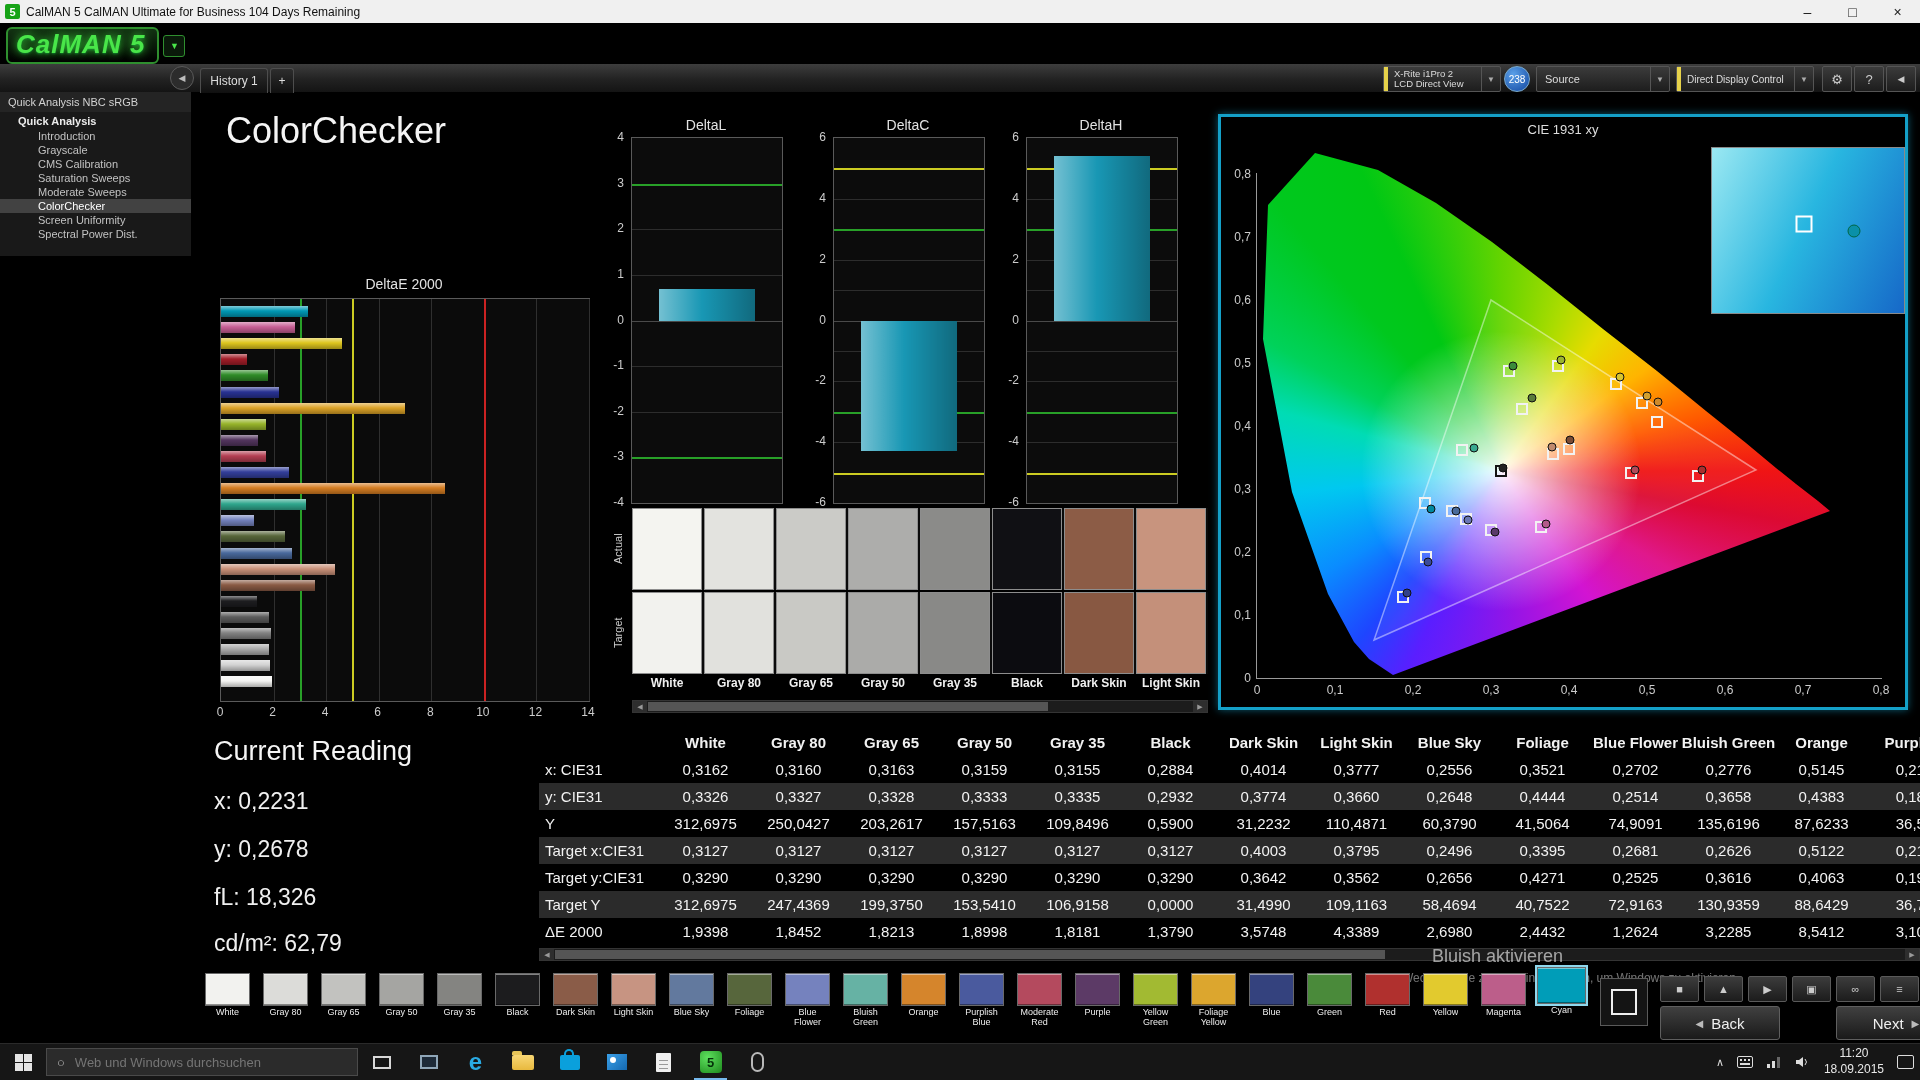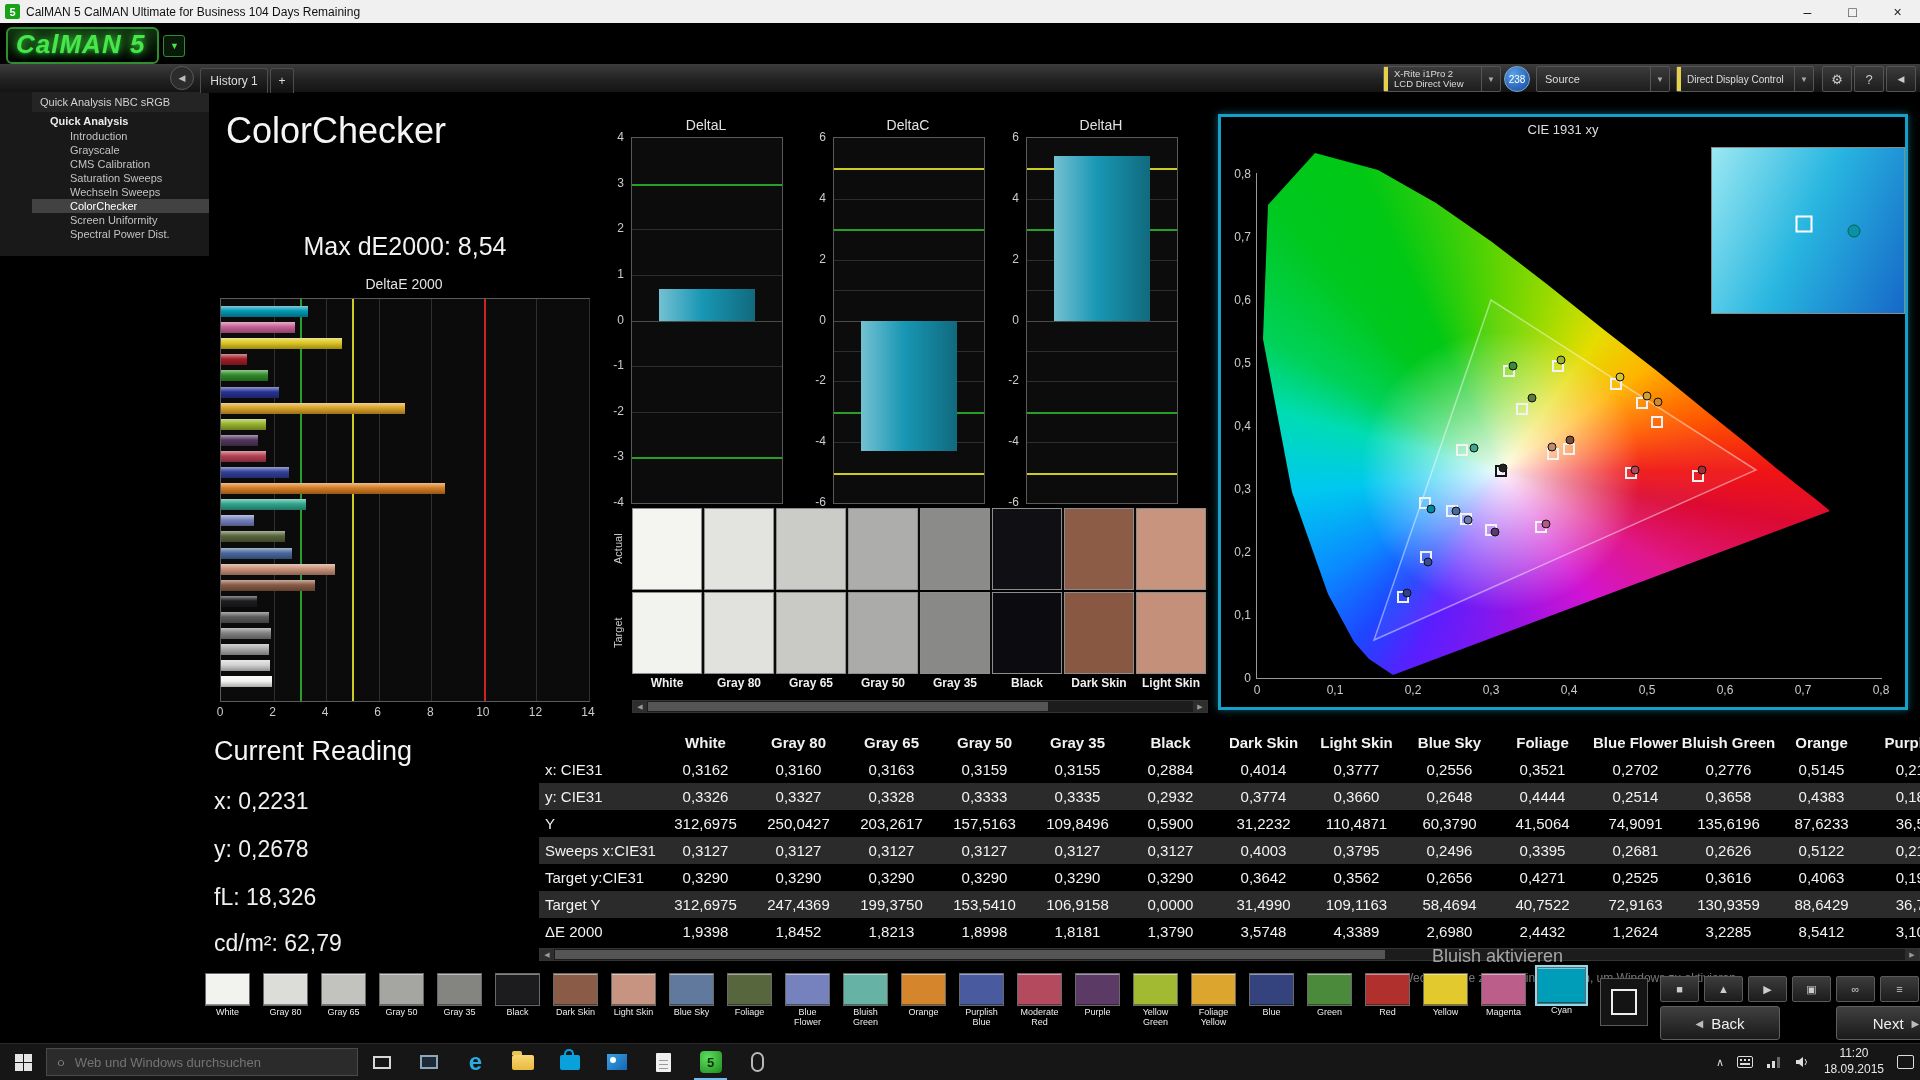--- a/index.html
+++ b/index.html
@@ -38,21 +38,21 @@
   .drop-arrow{font-size:8px;color:#aaa;margin-left:auto;padding:0 5px;border-left:1px solid #555;align-self:stretch;display:flex;align-items:center;}
   .meter-lines{display:flex;flex-direction:column;line-height:1.05;font-size:9.5px;padding-right:4px;}
   .badge{position:absolute;top:66px;width:24px;height:24px;border-radius:50%;
          background:radial-gradient(circle at 35% 30%,#5aa0e8,#1246a0);border:1px solid #7aaacc;
          color:#fff;font-size:10px;display:flex;align-items:center;justify-content:center;z-index:2;}
   .sq-btn{position:absolute;top:66px;width:28px;height:24px;background:linear-gradient(#3b3b3b,#1d1d1d);
           border:1px solid #555;border-radius:2px;color:#ccc;font-size:13px;
           display:flex;align-items:center;justify-content:center;z-index:2;}
 
   
-  .sidebar{position:absolute;left:0;top:92px;width:177px;height:164px;background:#191919;padding-left:32px;}
+  .sidebar{position:absolute;left:0;top:92px;width:191px;height:164px;background:#191919;}
   .sidebar-header{padding:4px 8px;font-size:11px;color:#d2d2d2;background:#242424;}
   .tree-root{font-weight:bold;font-size:11px;color:#ececec;padding:3px 0 2px 18px;}
   .tree-item{font-size:11px;color:#c2c2c2;padding:1px 0 1px 38px;cursor:default;}
   .tree-item.selected{background:#424242;color:#fff;}
 
   
   .main-title{position:absolute;left:226px;top:110px;font-size:36px;color:#f5f5f5;}
   .de-line{position:absolute;left:210px;width:390px;text-align:center;color:#f2f2f2;font-size:25px;}
 
   
@@ -233,29 +233,28 @@
   <div class="sq-btn" style="left:1886px;font-size:9px;">◀</div>
 
   <div class="sidebar">
     <div class="sidebar-header">Quick Analysis NBC sRGB</div>
     <div class="tree-root">Quick Analysis</div>
     <div id="sidebar-tree">
         <div class="tree-item">Introduction</div>
         <div class="tree-item">Grayscale</div>
         <div class="tree-item">CMS Calibration</div>
         <div class="tree-item">Saturation Sweeps</div>
-        <div class="tree-item">Wechseln Sweeps</div>
+        <div class="tree-item">Moderate Sweeps</div>
         <div class="tree-item selected">ColorChecker</div>
         <div class="tree-item">Screen Uniformity</div>
         <div class="tree-item">Spectral Power Dist.</div>
       </div>
   </div>
 
   <div class="main-title">ColorChecker</div>
-  <div class="de-line" style="top:232px;">Max dE2000: 8,54</div>
 
   <div class="chart-title" style="left:220px;top:276px;width:368px;">DeltaE 2000</div>
   <div id="deltae-plot">
       <div class="grid-v" style="left: 14.2857%;"></div>
       <div class="grid-v" style="left: 28.5714%;"></div>
       <div class="grid-v" style="left: 42.8571%;"></div>
       <div class="grid-v" style="left: 57.1429%;"></div>
       <div class="grid-v" style="left: 71.4286%;"></div>
       <div class="grid-v" style="left: 85.7143%;"></div>
       <div class="grid-v" style="left: 100%;"></div>
@@ -548,21 +547,21 @@
       <div class="t-cell">109,8496</div>
       <div class="t-cell">0,5900</div>
       <div class="t-cell">31,2232</div>
       <div class="t-cell">110,4871</div>
       <div class="t-cell">60,3790</div>
       <div class="t-cell">41,5064</div>
       <div class="t-cell">74,9091</div>
       <div class="t-cell">135,6196</div>
       <div class="t-cell">87,6233</div>
       <div class="t-cell">36,53</div>
-      <div class="t-cell t-label row-light">Sweeps x:CIE31</div>
+      <div class="t-cell t-label row-light">Target x:CIE31</div>
       <div class="t-cell row-light">0,3127</div>
       <div class="t-cell row-light">0,3127</div>
       <div class="t-cell row-light">0,3127</div>
       <div class="t-cell row-light">0,3127</div>
       <div class="t-cell row-light">0,3127</div>
       <div class="t-cell row-light">0,3127</div>
       <div class="t-cell row-light">0,4003</div>
       <div class="t-cell row-light">0,3795</div>
       <div class="t-cell row-light">0,2496</div>
       <div class="t-cell row-light">0,3395</div>

